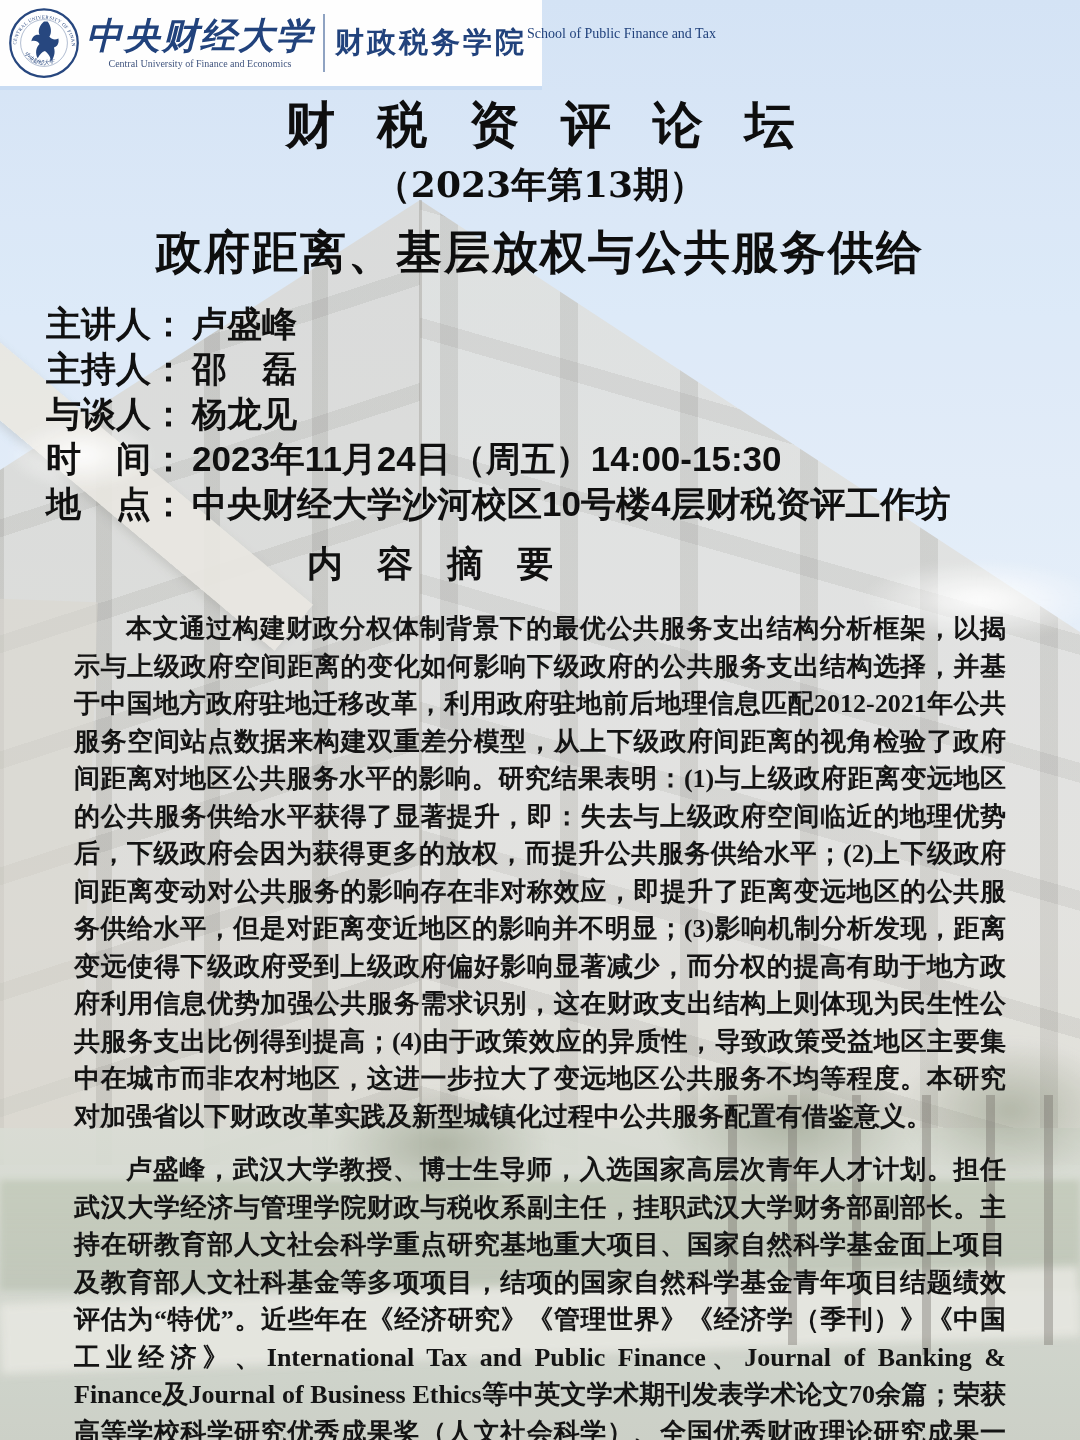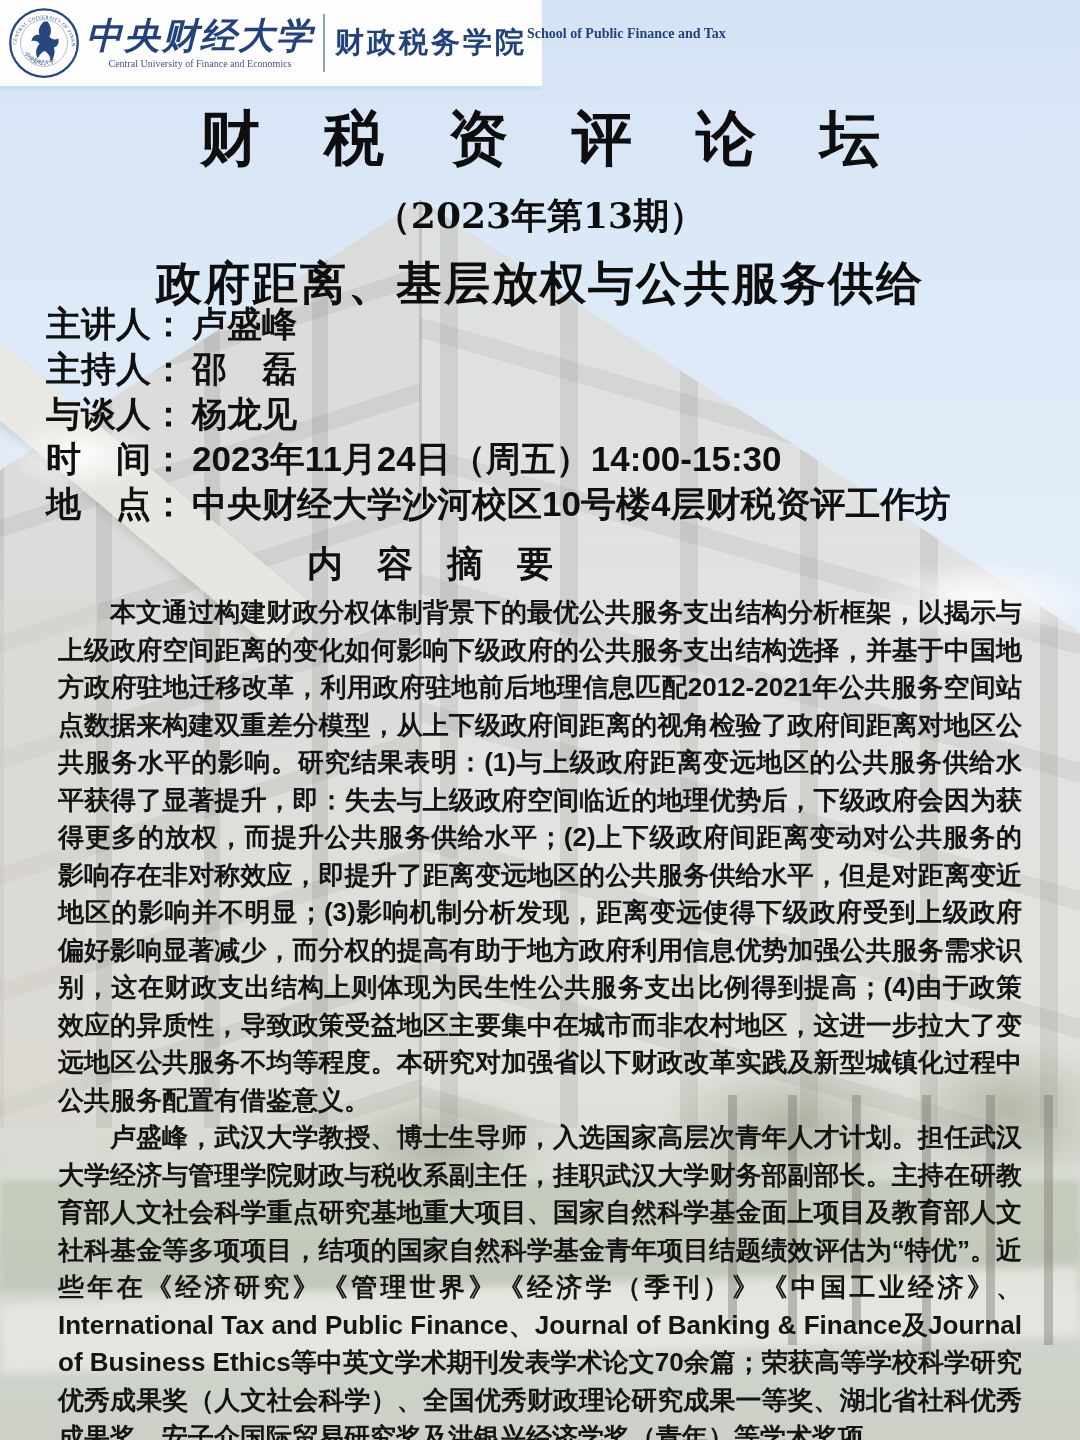--- a/index.html
+++ b/index.html
@@ -51,36 +51,36 @@
   
   .banner{position:absolute;left:0;top:0;width:542px;height:86px;background:#fefefe;
     border-bottom:4px solid #c9dcf3;display:flex;align-items:center;z-index:6;}
   .seal{width:72px;height:72px;margin-left:8px;flex:0 0 auto;}
   .uni-block{margin-left:6px;display:flex;flex-direction:column;align-items:center;}
   .uni-cn{font-family:"DejaVu Serif",serif;font-style:italic;font-weight:700;color:#21427c;font-size:36px;line-height:1.05;letter-spacing:2px;white-space:nowrap;}
   .uni-en{font-family:"Liberation Serif",serif;color:#41557f;font-size:10px;margin-top:3px;white-space:nowrap;}
   .divider{width:2px;height:58px;background:#8fa3c2;margin:0 10px 0 9px;flex:0 0 auto;}
   .school-block{display:flex;flex-direction:row;}
   .school-cn{font-size:29px;font-weight:700;color:#21427c;letter-spacing:3px;white-space:nowrap;}
-  .school-en{font-family:"Liberation Serif",serif;font-size:14px;font-weight:700;color:#21427c;margin-top:3px;white-space:nowrap;}
+  .school-en{font-family:"Liberation Serif",serif;font-size:14px;font-weight:400;color:#21427c;margin-top:3px;white-space:nowrap;}
   
   .title-block{position:absolute;left:0;top:94px;width:1080px;text-align:center;z-index:6;color:#0e0e0e;}
-  .forum-title{font-family:Liberation Mono, monospace;font-weight:700;font-size:60px;line-height:1.1;letter-spacing:14px;text-indent:14px;margin:16px;}
+  .forum-title{font-family:Liberation Sans, sans-serif;font-weight:700;font-size:50px;line-height:1.1;letter-spacing:14px;text-indent:14px;margin:4px;}
   .issue{font-family:"DejaVu Serif",serif;font-weight:700;font-size:36px;margin-top:8px;}
   .topic{font-family:"DejaVu Serif",serif;font-weight:700;font-size:46px;margin-top:12px;letter-spacing:2px;white-space:nowrap;}
   
   .info{position:absolute;left:46px;top:301px;z-index:6;}
   .info-row{font-size:35px;font-weight:700;line-height:45px;color:#101010;white-space:nowrap;}
   .info-row .lbl{margin-right:6px;}
   
   .abstract-heading{position:absolute;left:0;top:540px;width:860px;text-align:center;
     font-size:36px;font-weight:700;letter-spacing:12px;text-indent:12px;color:#101010;z-index:6;}
   .body-text{position:absolute;left:58px;top:594px;width:964px;z-index:6;}
-  .body-text p{margin:0;font-size:26px;line-height:37.5px;font-weight:600;color:#141414;
-    text-align:justify;text-indent:2em;}
+  .body-text p{margin:16px;font-size:26px;line-height:37.5px;font-weight:600;color:#141414;
+    text-align:justify;text-indent:2em;font-family:Liberation Serif, serif;}
 </style>
 </head>
 <body>
 
 <div class="poster">
 
   <div class="bg">
     <div class="face-left"></div>
     <div class="face-right"></div>
     <div class="ridge"></div>

